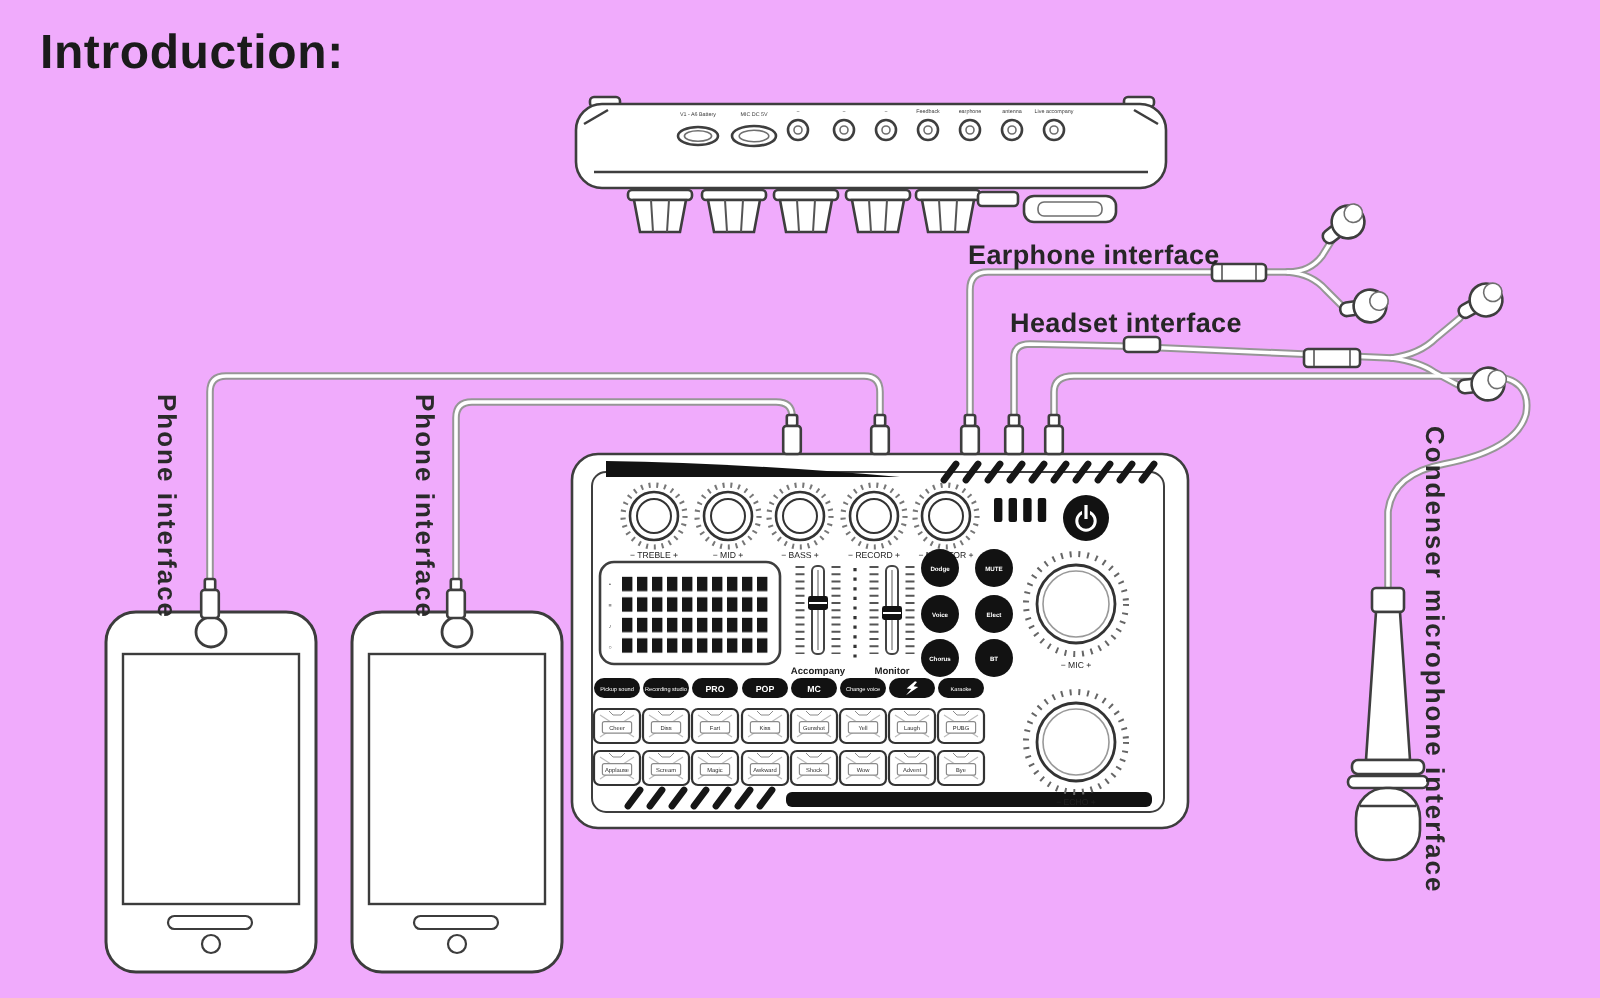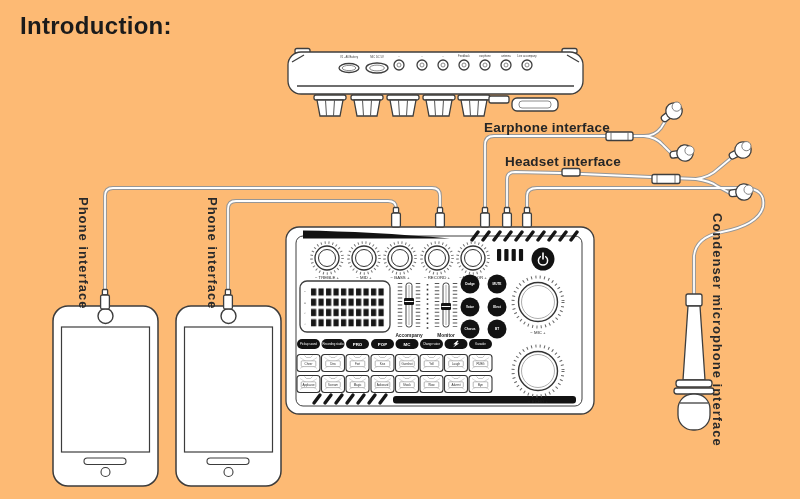--- a/index.html
+++ b/index.html
@@ -1,16 +1,16 @@
 <!DOCTYPE html>
 <html><head>
 <meta charset="utf-8">
 <style>
   html,body{margin:0;padding:0;background:#ffffff;}
-  .canvas{position:relative;width:800px;height:499px;background:#fdba74;overflow:hidden;}
+  .canvas{position:relative;width:800px;height:499px;background:#f0abfc;overflow:hidden;}
   svg{display:block;}
   svg text{font-family:"Liberation Sans",sans-serif;text-anchor:middle;}
   .t-title{font-size:24px;font-weight:700;fill:#1b1b1b;text-anchor:start;letter-spacing:.3px;}
   .t-anno{font-size:13.5px;font-weight:600;fill:#262626;text-anchor:start;letter-spacing:.2px;}
   .t-vert{font-size:13px;font-weight:600;fill:#2a2a2a;text-anchor:start;letter-spacing:1px;}
   .t-knob{font-size:4.3px;fill:#222;}
   .t-fader{font-size:4.8px;font-weight:700;fill:#1d1d1d;}
   .t-pill{font-size:2.8px;fill:#fff;}
   .t-pillbig{font-size:4.4px;font-weight:700;fill:#fff;}
   .t-round{font-size:3.1px;font-weight:700;fill:#fff;}

